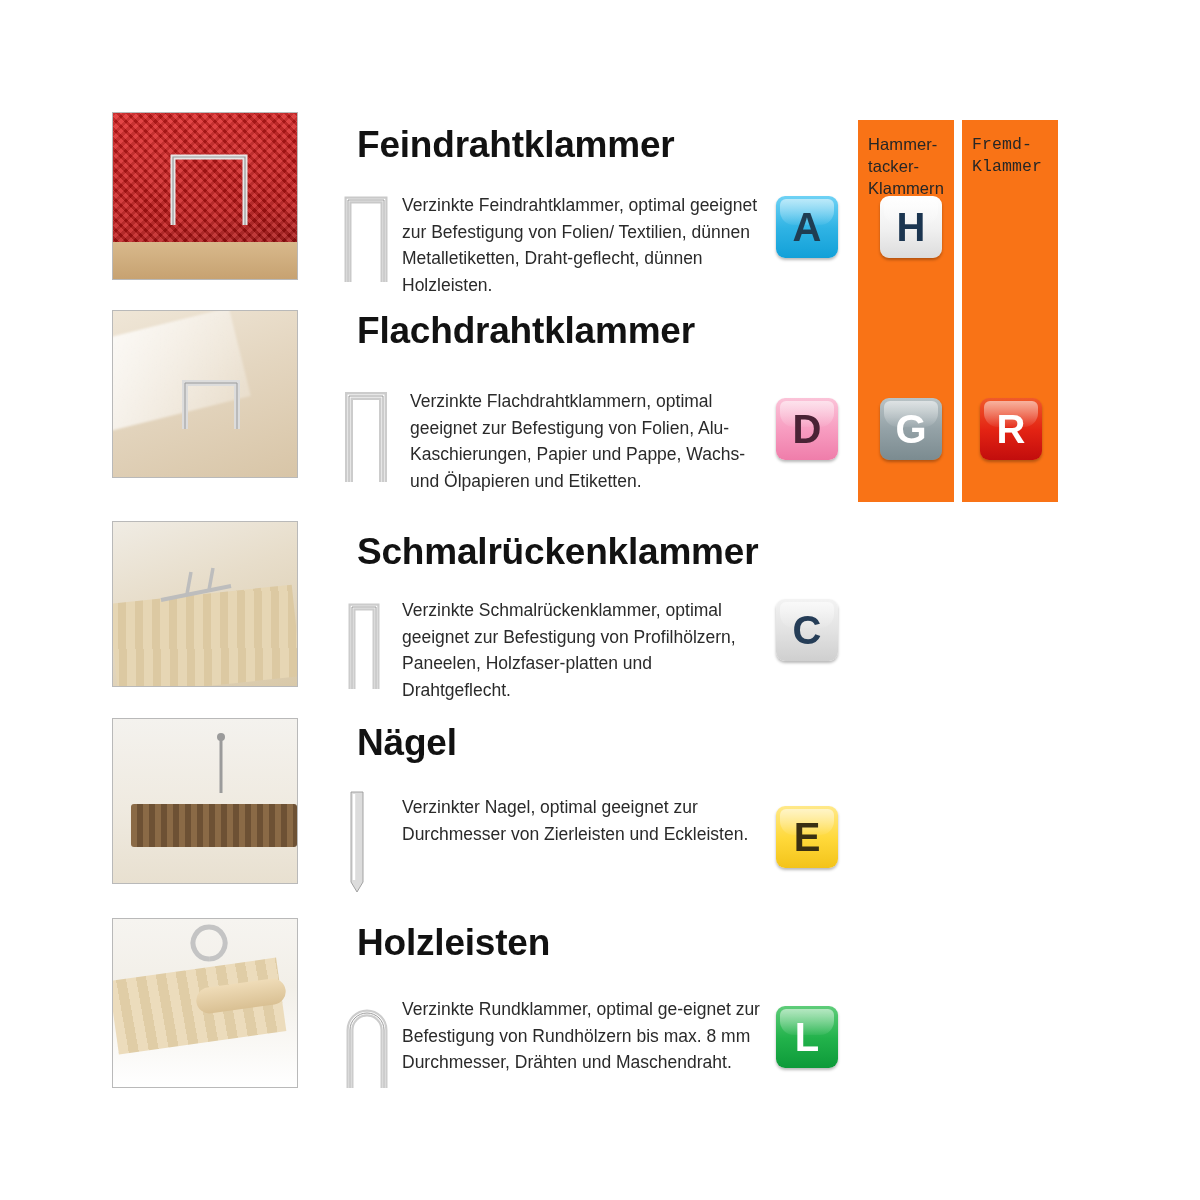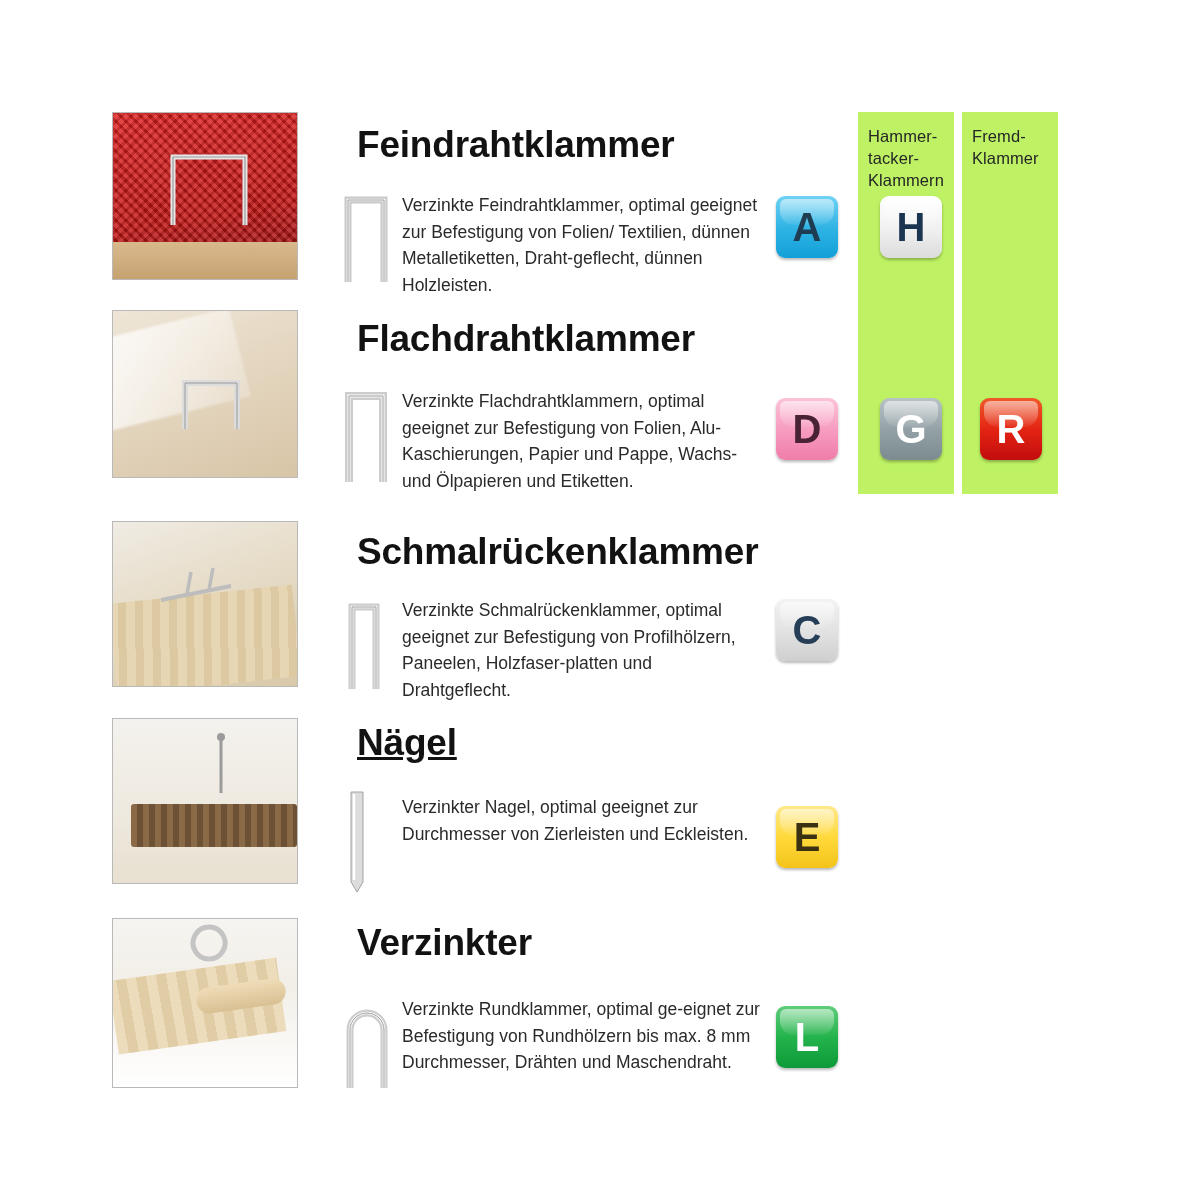--- a/index.html
+++ b/index.html
@@ -12,23 +12,23 @@
     height: 1200px;
     font-family: "Liberation Sans", sans-serif;
     color: #1a1a1a;
     position: relative;
     overflow: hidden;
   }
 
   
   .col-band {
     position: absolute;
-    top: 112px;
+    top: 120px;
     width: 96px;
-    background: #bef264;
+    background: #f97316;
   }
   .col-band.hammer { left: 858px; height: 382px; }
   .col-band.fremd  { left: 962px; height: 382px; }
 
   .col-band-label {
     font-size: 16.5px;
     line-height: 1.32;
     color: #262626;
     padding: 14px 8px 0 10px;
     letter-spacing: 0.1px;
@@ -127,35 +127,35 @@
     position: absolute;
     left: 336px;
     font-size: 37px;
     font-weight: bold;
     letter-spacing: -0.2px;
     color: #121212;
     white-space: nowrap;
     margin-left: 21px;
   }
   .row-1 .r-title { top: 12px; }
-  .row-2 .r-title { top: 8px; }
+  .row-2 .r-title { top: 0; }
   .row-3 .r-title { top: 10px; }
-  .row-4 .r-title { top: 4px; text-decoration: underline; }
+  .row-4 .r-title { top: 4px; }
   .row-5 .r-title { top: 4px; }
 
   .r-body {
     position: absolute;
     left: 402px;
     width: 360px;
     font-size: 17.5px;
     line-height: 1.52;
     color: #2a2a2a;
   }
   .row-1 .r-body { top: 80px; }
-  .row-2 .r-body { top: 78px; }
+  .row-2 .r-body { top: 78px; margin-left: 8px; }
   .row-3 .r-body { top: 76px; }
   .row-4 .r-body { top: 76px; }
   .row-5 .r-body { top: 78px; }
 
   
   .staple {
     position: absolute;
     left: 340px;
   }
   .row-1 .staple { top: 78px; }
@@ -207,21 +207,21 @@
 </style>
 </head>
 <body>
 
 <div class="col-band hammer">
   <div class="col-band-label" style="white-space: pre-line;">Hammer-
 tacker-
 Klammern</div>
 </div>
 <div class="col-band fremd">
-  <div class="col-band-label" style="white-space: pre-line;">Fremd-
+  <div class="col-band-label" style="white-space: pre-line; font-family: Liberation Mono, monospace;">Fremd-
 Klammer</div>
 </div>
 
 <div class="row row-1">
   <div class="thumb">
     <div class="ph-fabric"></div>
     <svg width="186" height="168" viewBox="0 0 186 168" style="position:absolute;left:0;top:0;">
       <path d="M60 112 L60 44 L132 44 L132 112" fill="none" stroke="#e7e7e7" stroke-width="5"></path>
       <path d="M60 112 L60 44 L132 44 L132 112" fill="none" stroke="#9a9a9a" stroke-width="1.2"></path>
     </svg>
@@ -332,21 +332,21 @@
 </div>
 
 <div class="row row-5">
   <div class="thumb">
     <div class="ph-round"></div>
     <svg width="186" height="170" viewBox="0 0 186 170" style="position:absolute;left:0;top:0;">
       <path d="M96 40 a16 16 0 1 1 0.1 0" fill="none" stroke="#c4c4c4" stroke-width="5"></path>
     </svg>
   </div>
 
-  <div class="r-title">Verzinkter</div>
+  <div class="r-title">Holzleisten</div>
 
   <span class="staple">
     <svg width="54" height="96" viewBox="0 0 54 96">
       <path d="M10 92 L10 34 A17 17 0 0 1 44 34 L44 92" fill="none" stroke="#cccccc" stroke-width="7"></path>
       <path d="M10 92 L10 34 A17 17 0 0 1 44 34 L44 92" fill="none" stroke="#ffffff" stroke-width="2.6"></path>
       <path d="M10 92 L10 34 A17 17 0 0 1 44 34 L44 92" fill="none" stroke="#8e8e8e" stroke-width="0.9"></path>
     </svg>
   </span>
 
   <div class="r-body">Verzinkte Rundklammer, optimal ge-eignet zur Befestigung von Rundhölzern bis max. 8 mm Durchmesser, Drähten und Maschendraht.</div>

